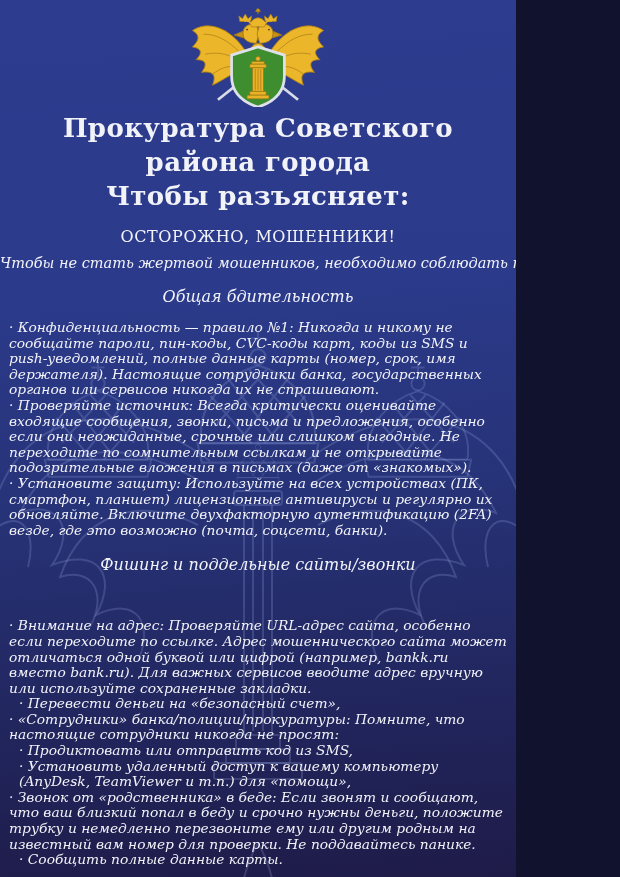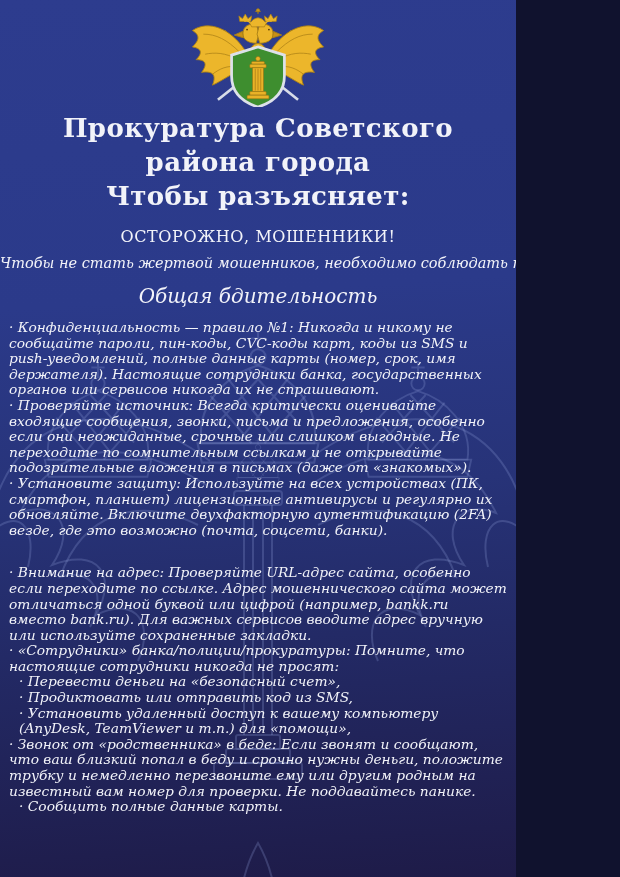--- a/index.html
+++ b/index.html
@@ -9,24 +9,24 @@
     font-family:"DejaVu Serif","Liberation Serif",serif;color:#f2f3f9;
   }
   .watermark{position:absolute;left:50%;top:175px;transform:translateX(-50%);z-index:0;pointer-events:none;}
   .content{position:relative;z-index:1;}
   .emblem-wrap{text-align:center;padding-top:5px;line-height:0;}
   .page-title{margin:4px 10px 0;font-size:26px;line-height:34px;font-weight:bold;text-align:center;letter-spacing:.4px;}
   .page-title span{display:block;}
   .warning{margin:12px 10px 0;font-size:16px;line-height:23px;font-weight:400;text-align:center;letter-spacing:.6px;}
   .subtitle{margin:6px 0 0;font-size:14.5px;line-height:18px;font-style:italic;text-align:center;white-space:nowrap;}
   .sections{margin-top:15px;}
-  .section-heading{margin:0;font-size:20px;line-height:19px;font-style:italic;font-weight:400;text-align:center;}
+  .section-heading{margin:0;font-size:16px;line-height:19px;font-style:italic;font-weight:400;text-align:center;}
   .section-body{margin-top:14px;}
   section + section{margin-top:17px;}
-  section:nth-of-type(2) .section-body{margin-top:27px;}
+  section:nth-of-type(2) .section-body{margin-top:44px;}
   .bullet-paragraph{margin:0;padding:0 9px;font-size:13.8px;line-height:15.6px;font-style:italic;text-align:left;}
   .bullet-paragraph.indent-1{padding-left:19px;}
 </style>
 </head>
 <body>
 
 <div class="poster">
 
   <svg class="watermark" width="620" height="702" viewBox="0 0 620 702" fill="none" stroke="#8FA0D8" stroke-opacity="0.26" stroke-width="2">
     <defs>
@@ -145,27 +145,28 @@
     <div class="section-body">
   <p class="bullet-paragraph">· Конфиденциальность — правило №1: Никогда и никому не сообщайте пароли, пин-коды, CVC-коды карт, коды из SMS и push-уведомлений, полные данные карты (номер, срок, имя держателя). Настоящие сотрудники банка, государственных органов или сервисов никогда их не спрашивают.</p>
 
   <p class="bullet-paragraph">· Проверяйте источник: Всегда критически оценивайте входящие сообщения, звонки, письма и предложения, особенно если они неожиданные, срочные или слишком выгодные. Не переходите по сомнительным ссылкам и не открывайте подозрительные вложения в письмах (даже от «знакомых»).</p>
 
   <p class="bullet-paragraph">· Установите защиту: Используйте на всех устройствах (ПК, смартфон, планшет) лицензионные антивирусы и регулярно их обновляйте. Включите двухфакторную аутентификацию (2FA) везде, где это возможно (почта, соцсети, банки).</p>
 </div>
   </section>
 
   <section>
+    <h2 class="section-heading">Фишинг и поддельные сайты/звонки</h2>
     <div class="section-body">
   <p class="bullet-paragraph">· Внимание на адрес: Проверяйте URL-адрес сайта, особенно если переходите по ссылке. Адрес мошеннического сайта может отличаться одной буквой или цифрой (например, bankk.ru вместо bank.ru). Для важных сервисов вводите адрес вручную или используйте сохраненные закладки.</p>
 
 
+  <p class="bullet-paragraph indent-1">· Перевести деньги на «безопасный счет»,</p>
+
   <p class="bullet-paragraph">· «Сотрудники» банка/полиции/прокуратуры: Помните, что настоящие сотрудники никогда не просят:</p>
-
-  <p class="bullet-paragraph indent-1">· Перевести деньги на «безопасный счет»,</p>
 
   <p class="bullet-paragraph indent-1">· Продиктовать или отправить код из SMS,</p>
 
   <p class="bullet-paragraph indent-1">· Установить удаленный доступ к вашему компьютеру (AnyDesk, TeamViewer и т.п.) для «помощи»,</p>
 
   <p class="bullet-paragraph">· Звонок от «родственника» в беде: Если звонят и сообщают, что ваш близкий попал в беду и срочно нужны деньги, положите трубку и немедленно перезвоните ему или другим родным на известный вам номер для проверки. Не поддавайтесь панике.</p>
 
   <p class="bullet-paragraph indent-1">· Сообщить полные данные карты.</p>
 </div>
   </section>

